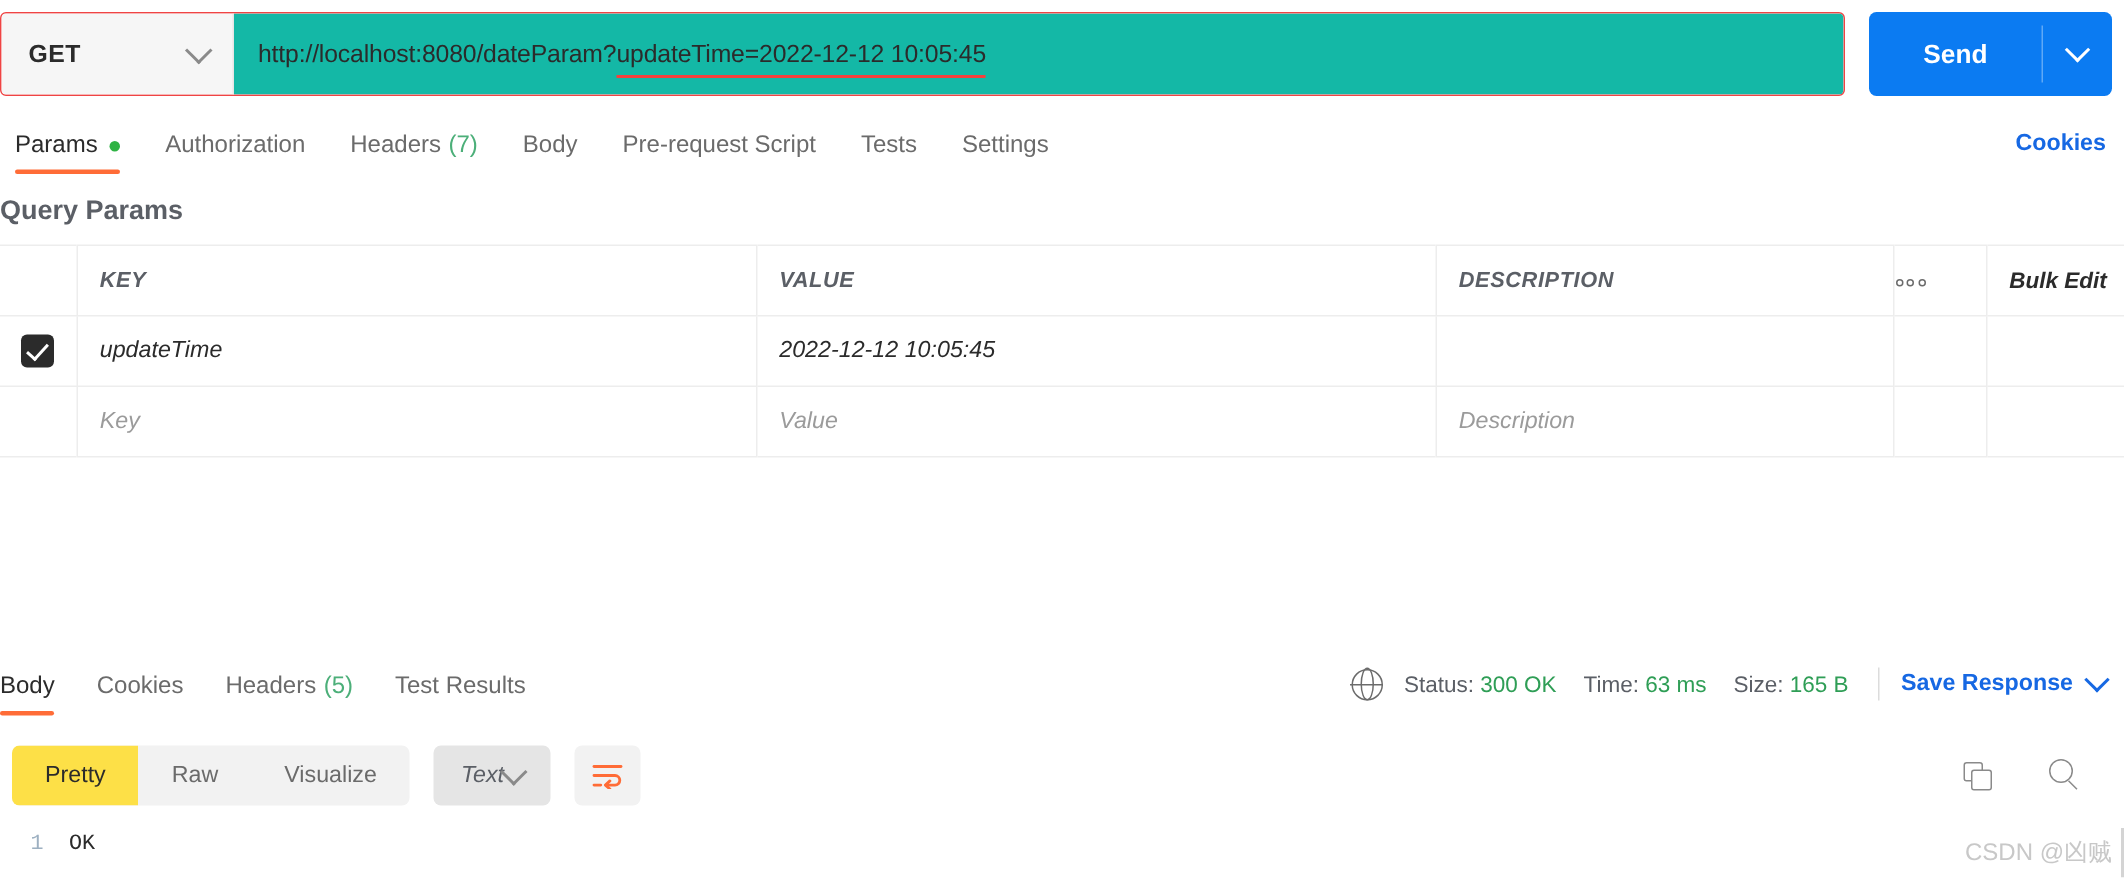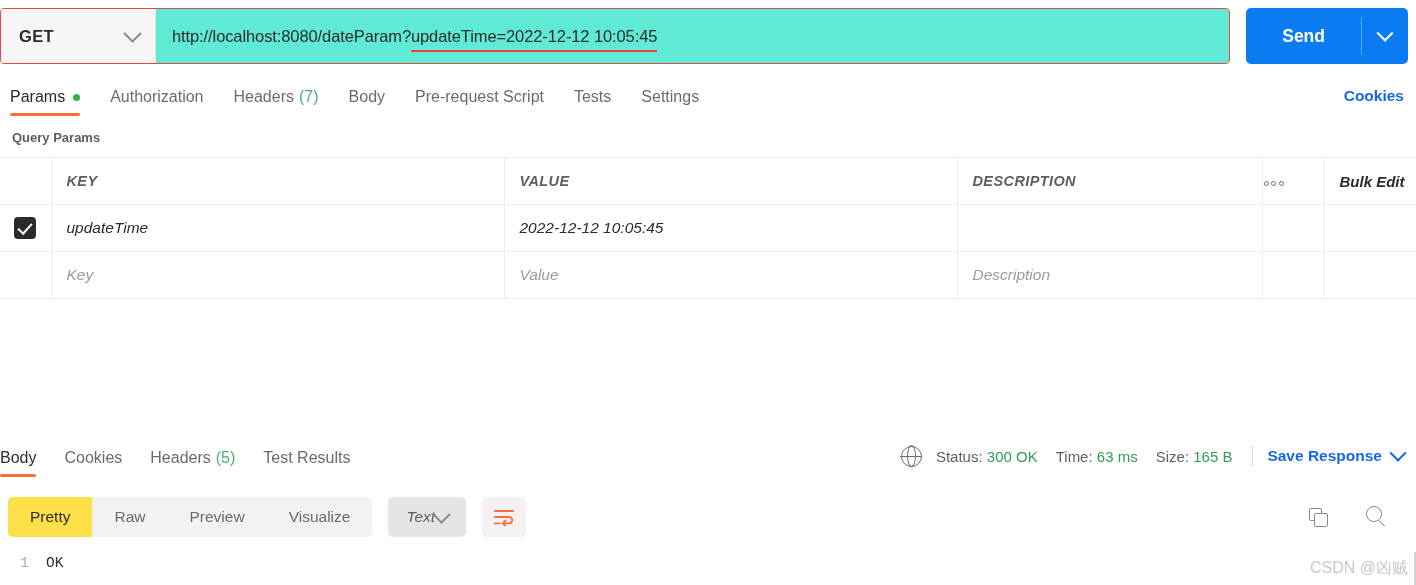--- a/index.html
+++ b/index.html
@@ -58,21 +58,21 @@
     height: 11px;
     border-right: 2px solid #8a8a8a;
     border-bottom: 2px solid #8a8a8a;
     transform: rotate(45deg) translate(-2px,-2px);
   }
   .url-input-wrap {
     flex: 1;
     display: flex;
     align-items: center;
     padding: 0 16px;
-    background: #5eead4;
+    background: #14b8a6;
     position: relative;
     cursor: text;
     text-align: center;
   }
   .url-text {
     font-size: 16.5px;
     color: #2b2b2b;
     white-space: nowrap;
     position: relative;
     letter-spacing: -0.1px;
@@ -172,24 +172,24 @@
     font-size: 15.5px;
     font-weight: bold;
     color: #1668e3;
     padding-bottom: 11px;
     margin-right: 4px;
     cursor: pointer;
   }
 
   
   .qp-title {
-    font-size: 13px;
+    font-size: 18px;
     font-weight: bold;
     color: #5b5f66;
-    padding: 14px 0 12px 12px;
+    padding: 14px 0 12px 0;
   }
   .params-table {
     width: 100%;
     border-collapse: collapse;
     table-layout: fixed;
     border-top: 1px solid #ededed;
     border-bottom: 1px solid #ededed;
   }
   .params-table td, .params-table th {
     border-right: 1px solid #ededed;
@@ -636,21 +636,20 @@
       <span>Save Response</span>
       <span class="chev"></span>
     </span>
   </div>
 </div>
 
 <div class="fmt-bar">
   <div class="seg">
     <div class="seg-item active">Pretty</div>
     <div class="seg-item">Raw</div>
-    <div class="seg-item">Preview</div>
     <div class="seg-item">Visualize</div>
   </div>
   <div class="pill">
     <span>Text</span>
     <span class="chev"></span>
   </div>
   <div class="wrap-btn">
     <svg width="22" height="18" viewBox="0 0 22 18">
       <line x1="2" y1="3" x2="20" y2="3" stroke="#ff6c37" stroke-width="1.9" stroke-linecap="round"></line>
       <path d="M2 9 H16 a3.2 3.2 0 0 1 0 6.4 H10" fill="none" stroke="#ff6c37" stroke-width="1.9" stroke-linecap="round"></path>

